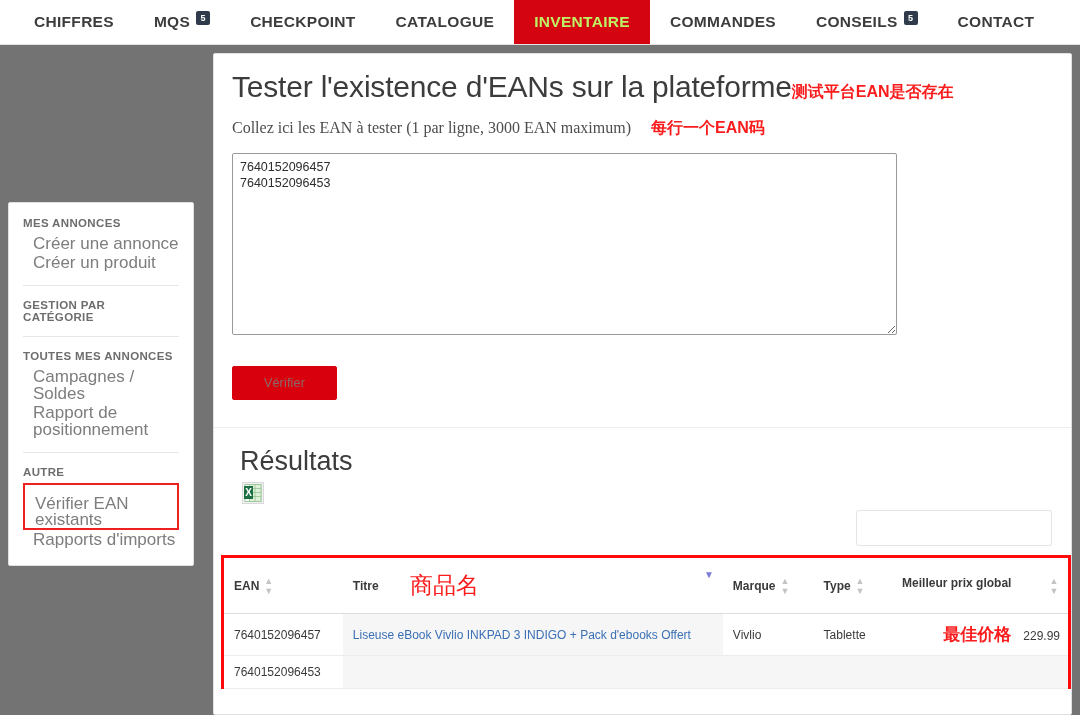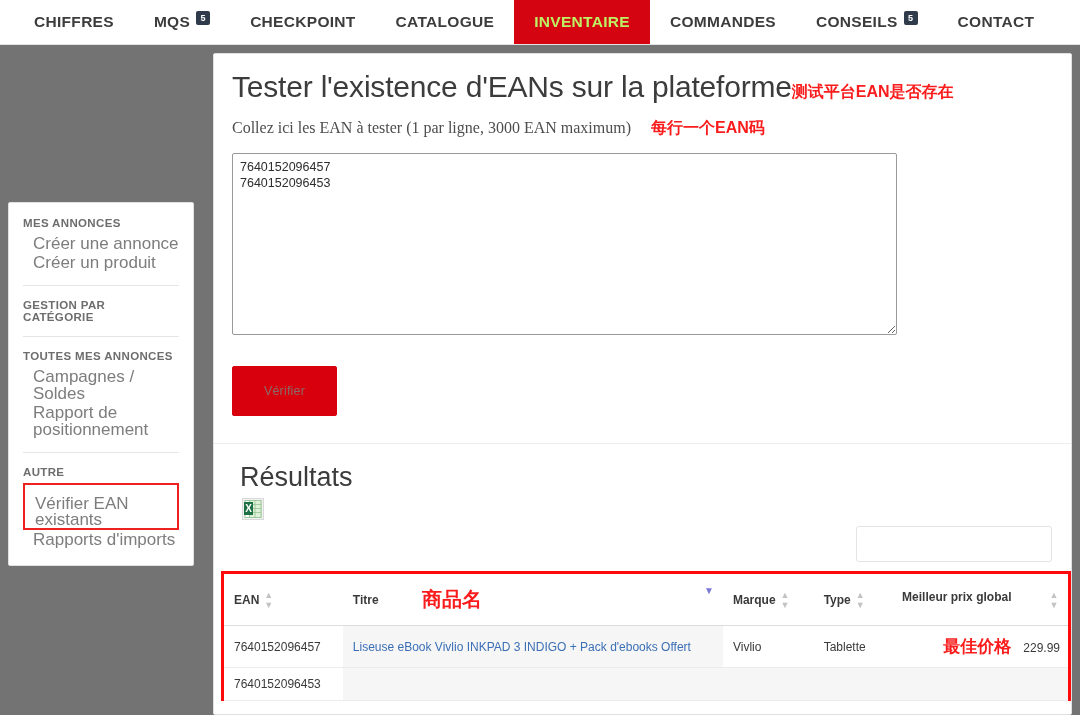--- a/index.html
+++ b/index.html
@@ -144,21 +144,21 @@
     font-size: 12.5px;
     line-height: 16px;
     color: #2d2d2d;
     resize: both;
     outline: none;
   }
 
   #verify-btn {
     margin-top: 31px;
     width: 105px;
-    height: 50px;
+    height: 34px;
     background: #d9000d;
     border: 1px solid #d9000d;
     border-radius: 2px;
     color: #8a6a6a;
     font-size: 12.5px;
     font-family: "Liberation Sans", sans-serif;
     cursor: pointer;
     letter-spacing: .2px;
   }
 
@@ -251,23 +251,23 @@
   }
   tbody tr.row-alt td { background: #f6f6f6; }
   tbody tr.row-alt td.cell-ean { background: #ffffff; }
   tbody tr td.cell-titre { background: #f6f6f6; }
   .title-link { color: #3b6fb5; text-decoration: none; cursor: pointer; }
   .cell-prix { text-align: right; }
   .price-note { color: #fa1c1c; font-weight: bold; font-size: 17px; margin-right: 12px; }
 
   th .cn-head {
     color: #fa1c1c;
-    font-weight: bold;
-    font-size: 20px;
-    margin-left: 40px;
+    font-weight: normal;
+    font-size: 23px;
+    margin-left: 28px;
     vertical-align: middle;
   }
 </style>
 </head>
 <body>
 
 <div id="topnav">
   <a class="nav-item">
       <span>CHIFFRES</span>
     </a>

